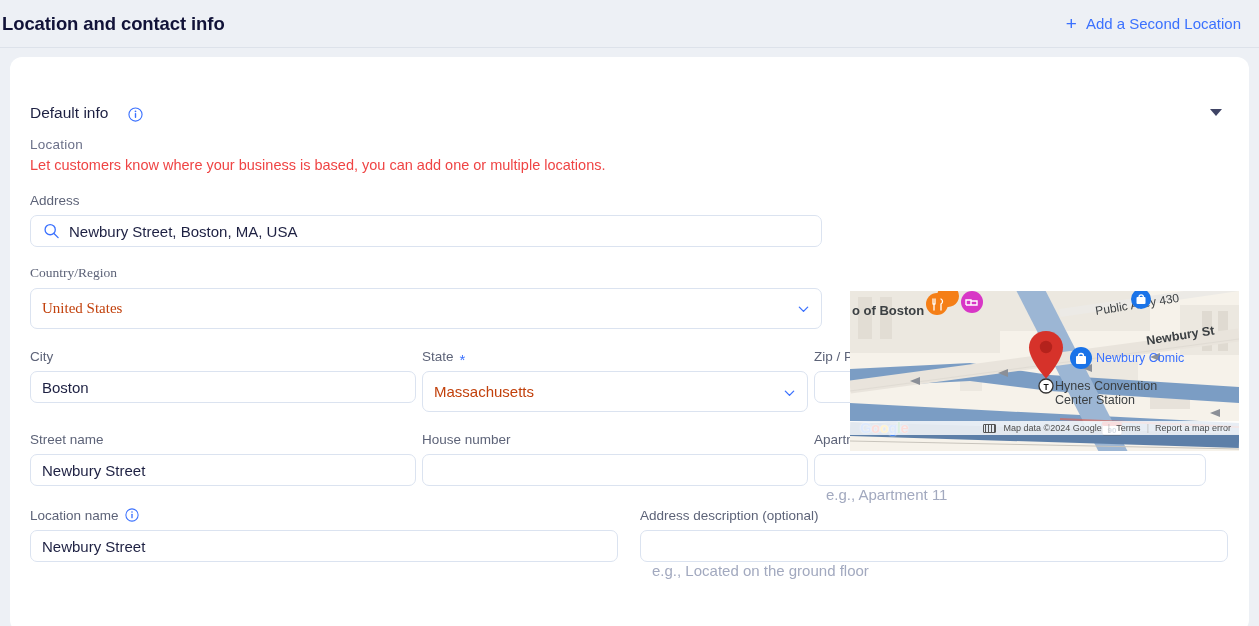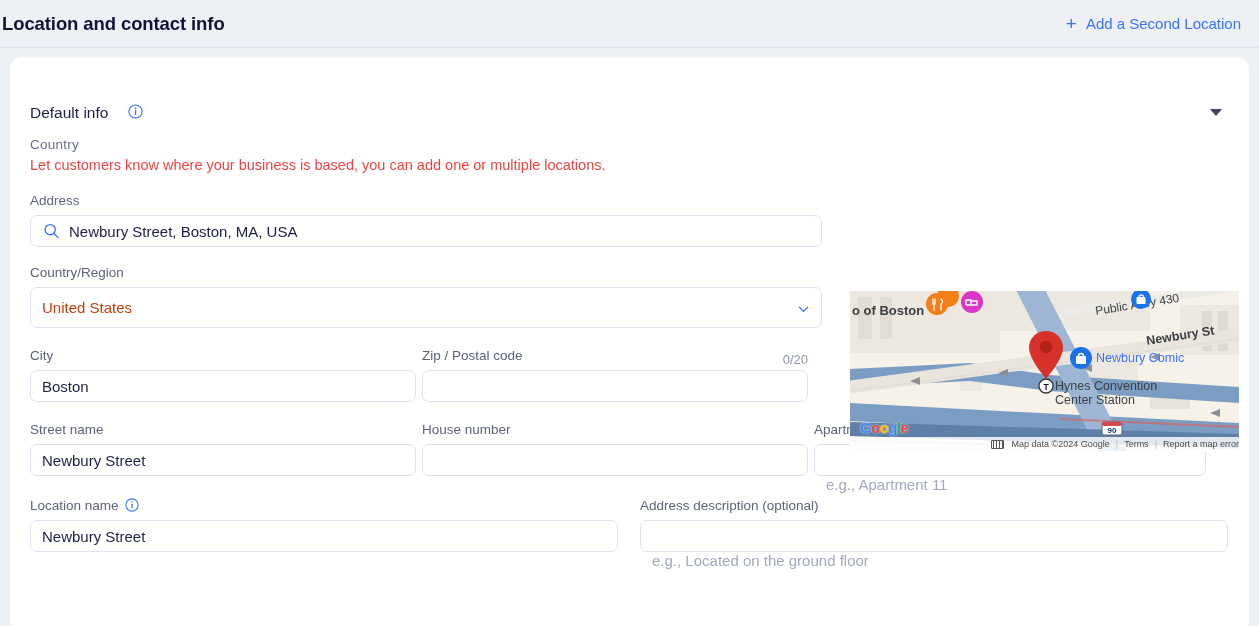--- a/index.html
+++ b/index.html
@@ -75,21 +75,21 @@
   .default-info-row {
     display: flex;
     align-items: center;
     justify-content: space-between;
     padding: 0 20px 0 20px;
     height: 49px;
     margin-top: 31px;
   }
   .default-info-left {
     display: flex;
-    align-items: flex-start;
+    align-items: flex-end;
     gap: 20px;
   }
   .default-info-title {
     font-size: 15.5px;
     color: #1d2042;
   }
   .info-icon {
     width: 15px;
     height: 15px;
     display: inline-block;
@@ -204,46 +204,46 @@
     margin-top: 20px;
   }
   .row-2-bottom {
     display: grid;
     grid-template-columns: 588px 588px;
     column-gap: 22px;
     margin-top: 22px;
   }
 
   .address-field { width: 792px; }
-  .country-field { width: 792px; margin-top: 18px; }
+  .country-field { width: 792px; margin-top: 18px; font-family: Liberation Serif, serif; }
 
   
   .map {
     position: absolute;
     left: 840px;
     top: 203px;
     width: 389px;
     height: 160px;
     overflow: hidden;
     background: #f3efe8;
     cursor: pointer;
   }
   .map svg { display: block; }
 
   .map-footer {
     position: absolute;
-    left: 0; bottom: 0;
+    left: 0; bottom: 16px;
     width: 100%;
     height: 14px;
     background: rgba(255,255,255,0.82);
     display: flex;
     align-items: center;
     justify-content: flex-end;
     gap: 6px;
-    padding-right: 0;
+    padding-right: 8px;
     font-size: 9px;
     color: #4d4d4d;
     font-family: "Liberation Sans", sans-serif;
   }
   .map-footer .sep { color: #bdbdbd; }
   .map-footer .kbd {
     width: 13px; height: 9px;
     border: 1px solid #555;
     border-radius: 1px;
     margin-right: 2px;
@@ -289,21 +289,21 @@
           <circle cx="8" cy="4.6" r="0.95" fill="#3b71fe"></circle>
           <rect x="7.25" y="6.5" width="1.5" height="5.2" rx="0.7" fill="#3b71fe"></rect>
         </svg>
       </span>
     </div>
     <div class="collapse-caret"></div>
   </div>
 
   <div class="form-body">
 
-    <div class="section-label">Country</div>
+    <div class="section-label">Location</div>
     <div class="section-desc">Let customers know where your business is based, you can add one or multiple locations.</div>
 
     <div class="field address-field">
       <div class="field-label">Address</div>
       <div class="input-box with-icon">
         <span class="search-icon-wrap">
           <svg viewBox="0 0 18 18" width="17" height="17">
             <circle cx="7.6" cy="7.6" r="5.4" fill="none" stroke="#3b71fe" stroke-width="1.4"></circle>
             <line x1="11.6" y1="11.6" x2="16" y2="16" stroke="#3b71fe" stroke-width="1.4" stroke-linecap="round"></line>
           </svg>
@@ -326,20 +326,34 @@
 
     <div class="row-3">
 
       <div class="field">
         <div class="field-label">City</div>
         <div class="input-box">
           <span class="value">Boston</span>
         </div>
       </div>
 
+      <div class="field">
+        <div class="field-label">
+          <span>State</span>
+          <span class="req">*</span>
+        </div>
+        <div class="select-box">
+          <span>Massachusetts</span>
+          <span class="select-caret">
+            <svg viewBox="0 0 14 14" width="13" height="13">
+              <polyline points="2.5,5 7,9.6 11.5,5" fill="none" stroke="#3b71fe" stroke-width="1.4" stroke-linecap="round" stroke-linejoin="round"></polyline>
+            </svg>
+          </span>
+        </div>
+      </div>
 
       <div class="field">
         <div class="label-row">
           <div class="field-label">Zip / Postal code</div>
           <div class="char-counter">0/20</div>
         </div>
         <div class="input-box">
           <span class="value"></span>
         </div>
       </div>

